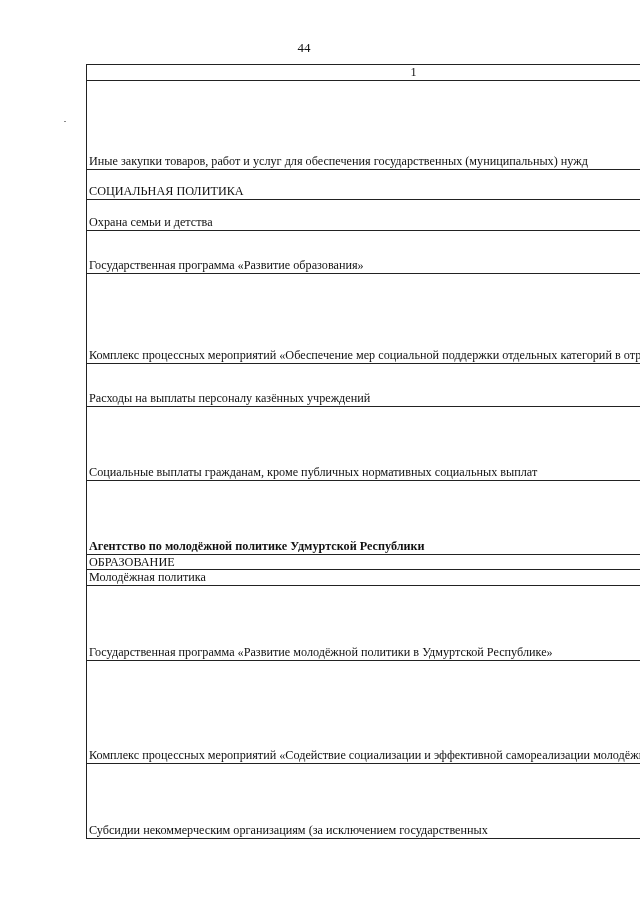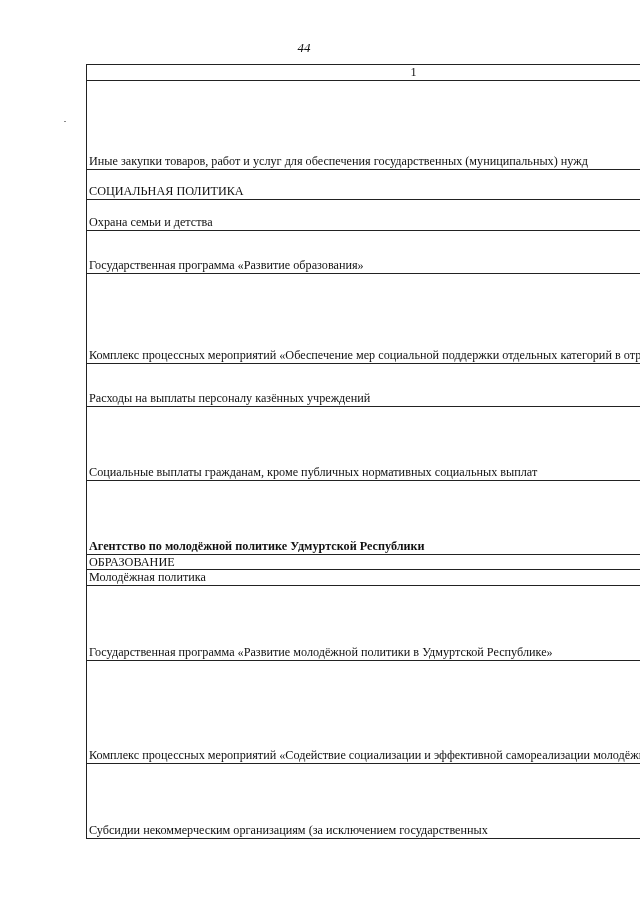--- a/index.html
+++ b/index.html
@@ -1,19 +1,19 @@
 <!DOCTYPE html>
 <html><head>
 <meta charset="utf-8">
 <style>
   html, body { margin: 0; padding: 0; background: #ffffff; }
   body { width: 640px; height: 905px; position: relative; overflow: hidden;
          font-family: "Liberation Serif", "DejaVu Serif", serif; color: #111; }
   .page-number { position: absolute; top: 40px; left: 0; width: 608px; text-align: center;
-         font-size: 13px; font-style: italic; }
+         font-size: 13px; }
   table.budget { position: absolute; left: 86px; top: 64px; border-collapse: collapse;
          table-layout: fixed; font-size: 12.2px; line-height: 14.6px; }
   table.budget td, table.budget th { border: 1px solid #222; padding: 0 2px; vertical-align: bottom;
          overflow: hidden; white-space: nowrap; }
   table.budget th { font-weight: normal; text-align: center; vertical-align: middle; height: 14px; }
   td.name { white-space: normal; text-align: left; padding-left: 3px; }
   tr.bold td { font-weight: bold; }
   .speck { position: absolute; left: 64px; top: 121px; width: 2px; height: 1px; background: #888; }
 </style>
 </head>

